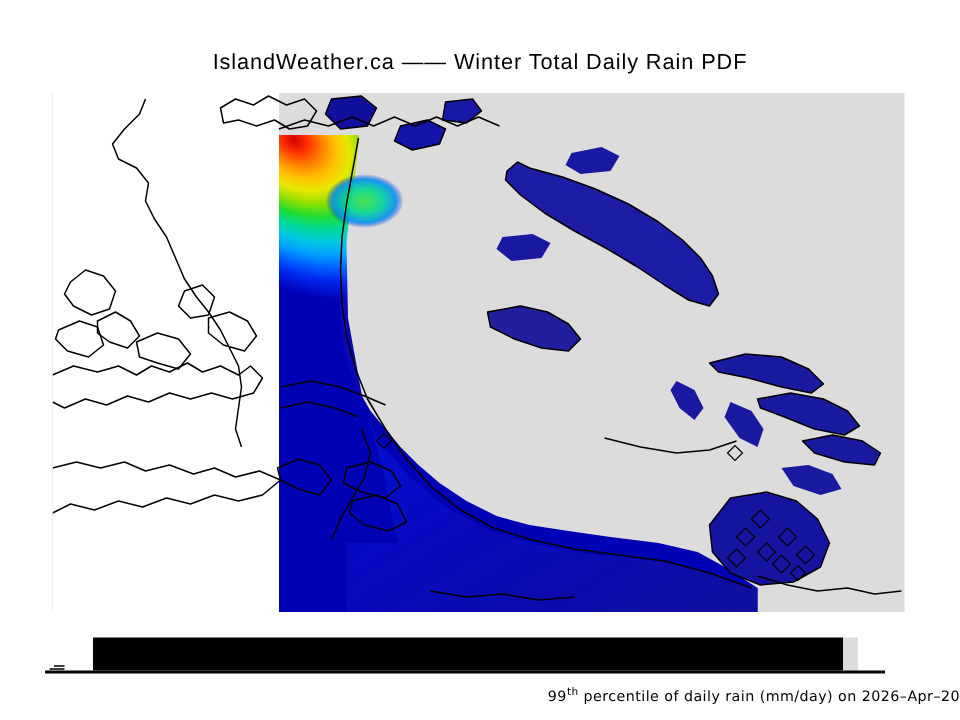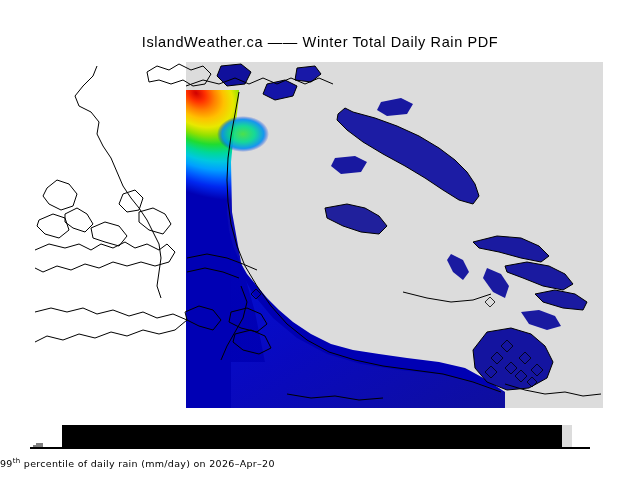--- a/index.html
+++ b/index.html
@@ -87,21 +87,21 @@
     width: 14px;
     height: 6px;
   }
 
   
   #caption {
     position: absolute;
     left: 0;
     top: 457px;
     width: 640px;
-    text-align: left;
+    text-align: right;
     font-family: "DejaVu Sans", sans-serif;
     font-size: 9.5px;
     letter-spacing: 0.3px;
     color: #000000;
     white-space: pre;
   }
   #caption sup {
     font-size: 7px;
     vertical-align: super;
   }

